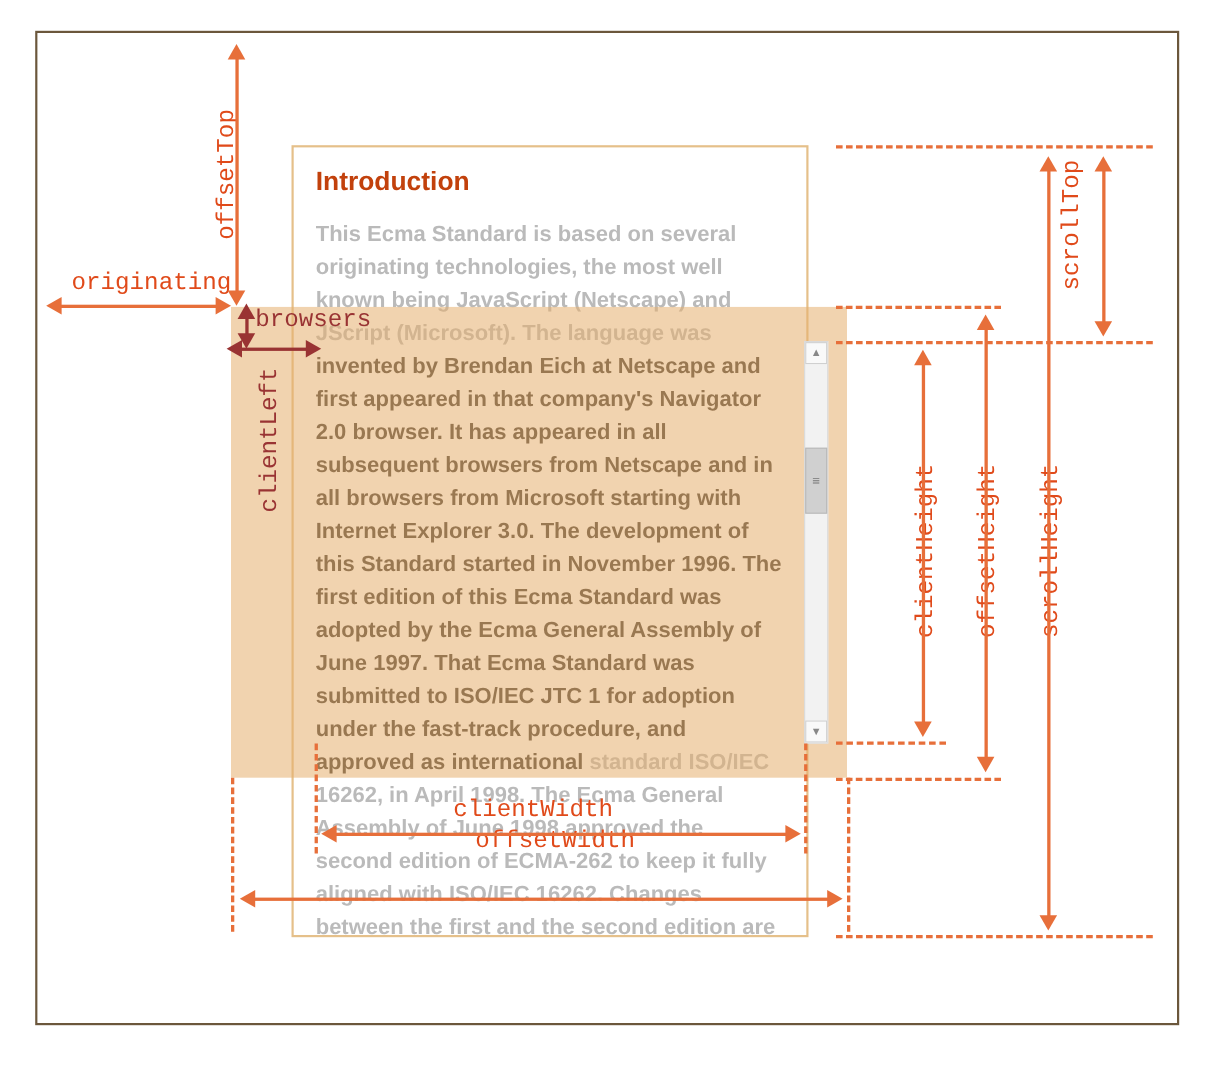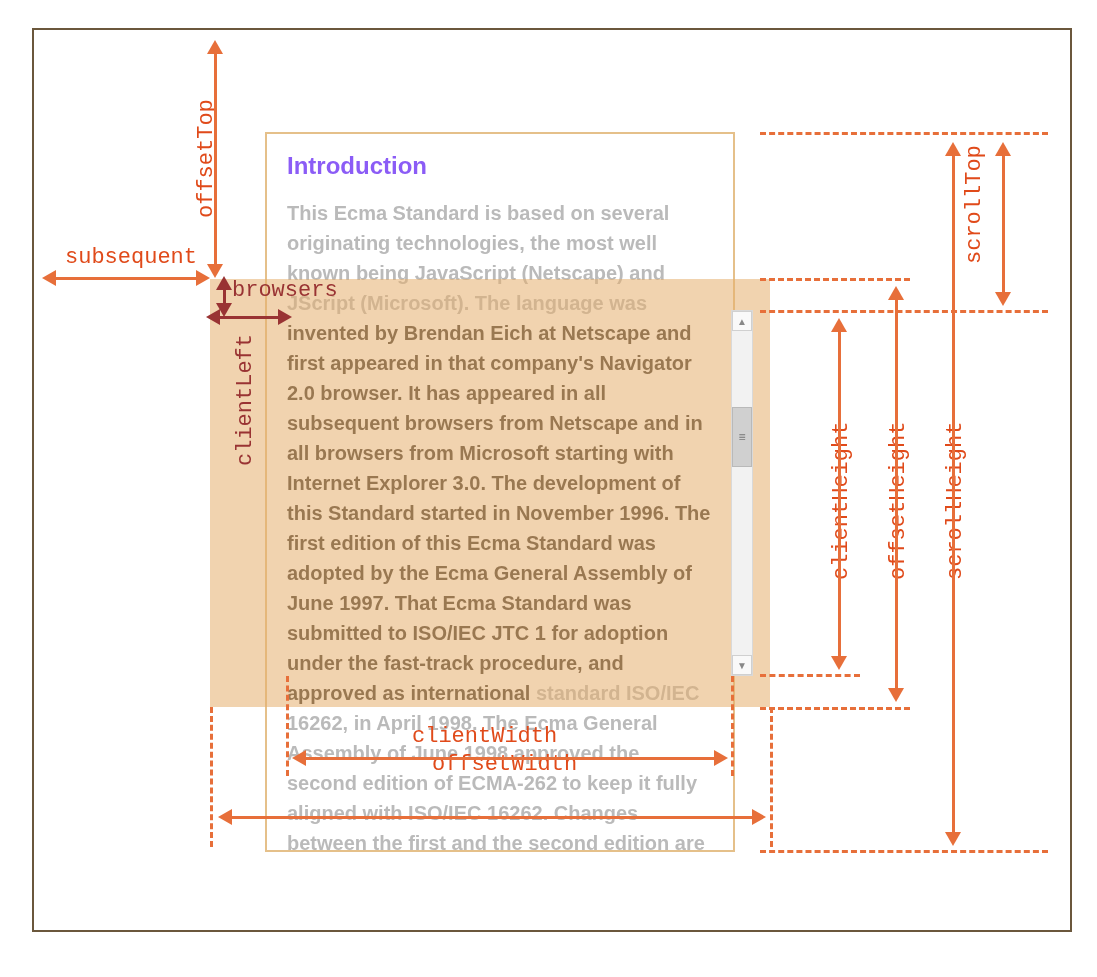--- a/index.html
+++ b/index.html
@@ -1,19 +1,19 @@
 <!DOCTYPE html>
 <html><head>
 <meta charset="utf-8">
 <style>
 html,body{margin:0;padding:0;background:#fff;font-family:Verdana, Geneva, sans-serif;}
 .stage{position:relative;width:1097px;height:977px;}
 .outer-frame{position:absolute;left:32px;top:28px;width:1036px;height:900px;border:2px solid #6b573c;}
 .content-box{position:absolute;left:265px;top:132px;width:470px;height:720px;border:2px solid #e5c08a;box-sizing:border-box;padding:18px 20px;overflow:hidden;}
-.content-box h3{margin:0 0 18px 0;font-size:24px;color:#8b5cf6;font-weight:700;}
+.content-box h3{margin:0 0 18px 0;font-size:24px;color:#c2410c;font-weight:700;}
 .content-box p{margin:0;font-size:20px;line-height:30px;color:#bababa;font-weight:700;}
 .content-box p b{color:#3d3530;font-weight:700;}
 .viewport-border{position:absolute;left:210px;top:279px;width:560px;height:428px;background:rgba(230,175,109,0.55);pointer-events:none;}
 .scrollbar-track{position:absolute;left:731px;top:310px;width:22px;height:366px;background:#f2f2f2;border:1px solid #d9d9d9;box-sizing:border-box;}
 .scrollbar-btn{position:absolute;left:0;width:100%;height:20px;display:flex;align-items:center;justify-content:center;color:#888;font-size:10px;background:#f9f9f9;border:1px solid #d0d0d0;box-sizing:border-box;}
 .scrollbar-btn.top{top:0;}
 .scrollbar-btn.bot{bottom:0;}
 .scrollbar-thumb{position:absolute;left:0;width:100%;top:96px;height:60px;background:#d0d0d0;border:1px solid #b9b9b9;box-sizing:border-box;}
 .label{position:absolute;font-family:"Courier New",monospace;font-size:22px;color:#e04a1a;white-space:nowrap;}
 .label.maroon{color:#993333;}
@@ -51,21 +51,21 @@
 
   <div class="viewport-border"></div>
 
   <div class="scrollbar-track">
     <div class="scrollbar-btn top">▲</div>
     <div class="scrollbar-thumb" style="display:flex;align-items:center;justify-content:center;color:#777;font-size:12px;">≡</div>
     <div class="scrollbar-btn bot">▼</div>
   </div>
 
   <div class="label vlabel" style="left:194px;top:218px;">offsetTop</div>
-  <div class="label" style="left:65px;top:245px;">subsequent</div>
+  <div class="label" style="left:65px;top:245px;">originating</div>
   <div class="label maroon" style="left:232px;top:278px;">browsers</div>
   <div class="label maroon vlabel" style="left:233px;top:466px;">clientLeft</div>
   <div class="label" style="left:412px;top:724px;">clientWidth</div>
   <div class="label" style="left:432px;top:752px;">offsetWidth</div>
   <div class="label vlabel" style="left:829px;top:580px;">clientHeight</div>
   <div class="label vlabel" style="left:886px;top:580px;">offsetHeight</div>
   <div class="label vlabel" style="left:943px;top:580px;">scrollHeight</div>
   <div class="label vlabel" style="left:962px;top:264px;">scrollTop</div>
 
   <div class="dashed" style="left:760px;top:132px;width:288px;"></div>

